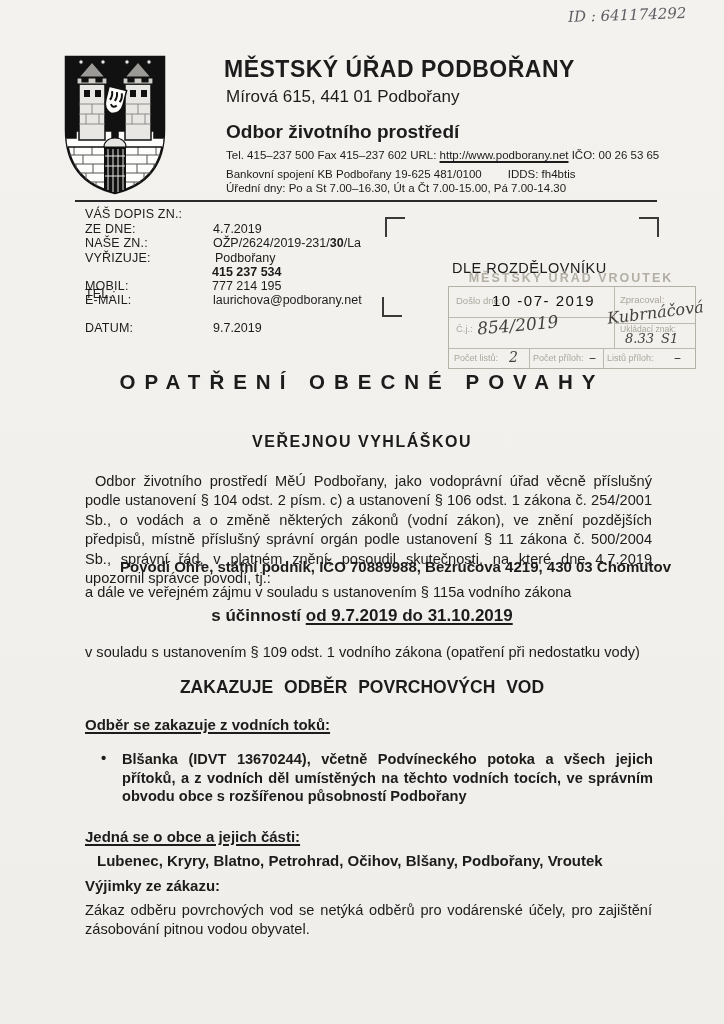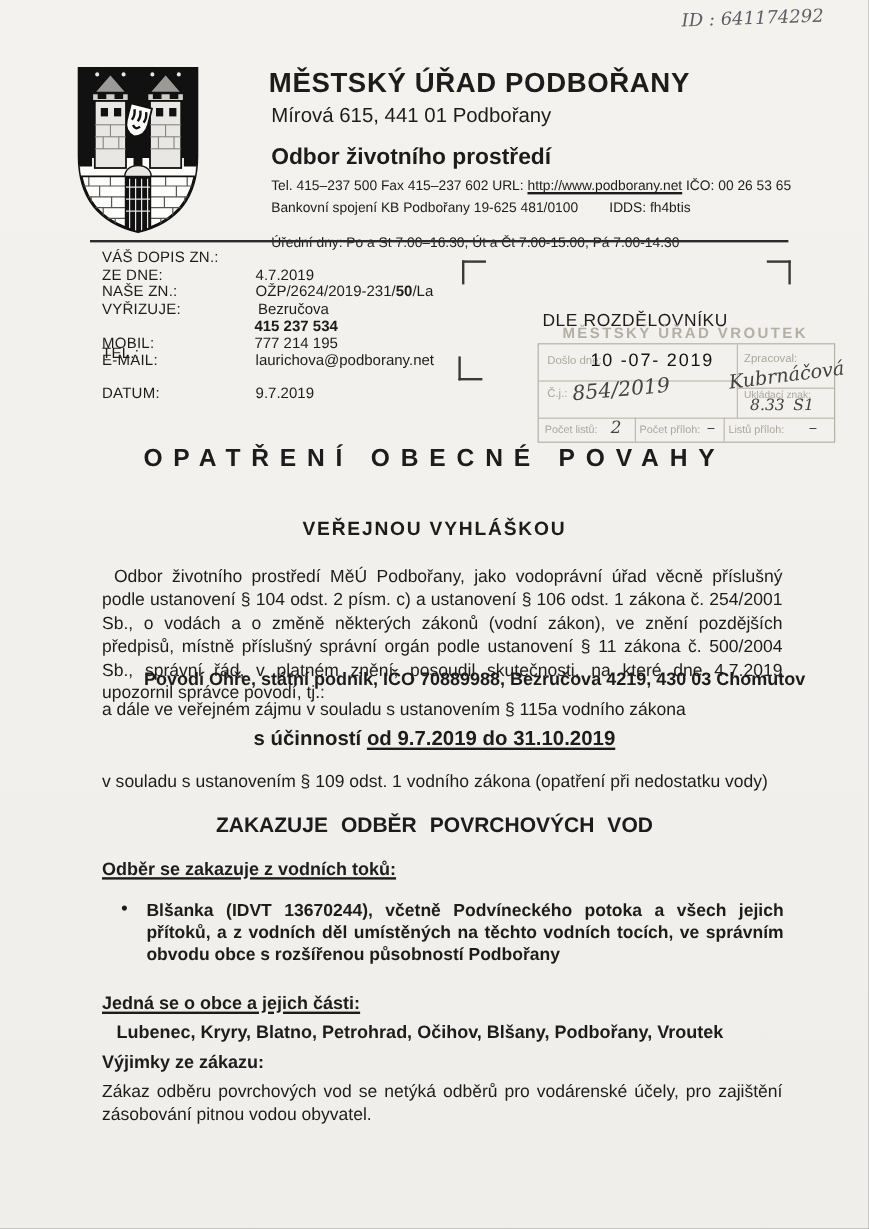--- a/index.html
+++ b/index.html
@@ -145,33 +145,33 @@
 
   <div class="abs office-name" style="left:224px;top:56px;">MĚSTSKÝ ÚŘAD PODBOŘANY</div>
   <div class="abs office-addr" style="left:226px;top:87px;">Mírová 615, 441 01 Podbořany</div>
   <div class="abs dept" style="left:226px;top:121px;">Odbor životního prostředí</div>
   <div class="abs small" style="left:226px;top:149px;">
     <span>Tel. 415–237 500 Fax 415–237 602 URL: </span><span class="u">http://www.podborany.net</span><span> IČO: 00 26 53 65</span>
   </div>
   <div class="abs small" style="left:226px;top:168px;">
     <span>Bankovní spojení KB Podbořany 19-625 481/0100</span><span style="display:inline-block;width:26px;"></span><span>IDDS: fh4btis</span>
   </div>
-  <div class="abs small" style="left:226px;top:197px;">Úřední dny: Po a St 7.00–16.30, Út a Čt 7.00-15.00, Pá 7.00-14.30</div>
+  <div class="abs small" style="left:226px;top:182px;">Úřední dny: Po a St 7.00–16.30, Út a Čt 7.00-15.00, Pá 7.00-14.30</div>
 
   <div class="abs rule" style="left:75px;top:200px;width:582px;"></div>
 
   <div class="abs mlabel" style="left:85px;top:207px;">VÁŠ DOPIS ZN.:</div>
   <div class="abs mlabel" style="left:85px;top:222px;">ZE DNE:</div>
   <div class="abs mvalue" style="left:213px;top:222px;">4.7.2019</div>
   <div class="abs mlabel" style="left:85px;top:236px;">NAŠE ZN.:</div>
   <div class="abs mvalue" style="left:213px;top:236px;">
-    <span>OŽP/2624/2019-231/</span><span class="b">50</span><span>/La</span>
+    <span>OŽP/2624/2019-231/</span><span class="b">30</span><span>/La</span>
   </div>
   <div class="abs mlabel" style="left:85px;top:251px;">VYŘIZUJE:</div>
-  <div class="abs mvalue" style="left:215px;top:251px;">Bezručova</div>
+  <div class="abs mvalue" style="left:215px;top:251px;">Podbořany</div>
   <div class="abs mlabel" style="left:85px;top:265px;margin-top:22px;">TEL.:</div>
   <div class="abs mvalue" style="left:212px;top:265px;font-weight:bold;">415 237 534</div>
   <div class="abs mlabel" style="left:85px;top:279px;">MOBIL:</div>
   <div class="abs mvalue" style="left:212px;top:279px;">777 214 195</div>
   <div class="abs mlabel" style="left:85px;top:293px;">E-MAIL:</div>
   <div class="abs mvalue" style="left:213px;top:293px;">laurichova@podborany.net</div>
   <div class="abs mlabel" style="left:85px;top:321px;">DATUM:</div>
   <div class="abs mvalue" style="left:213px;top:321px;">9.7.2019</div>
 
   <div class="abs mark tl" style="left:385px;top:217px;"></div>

